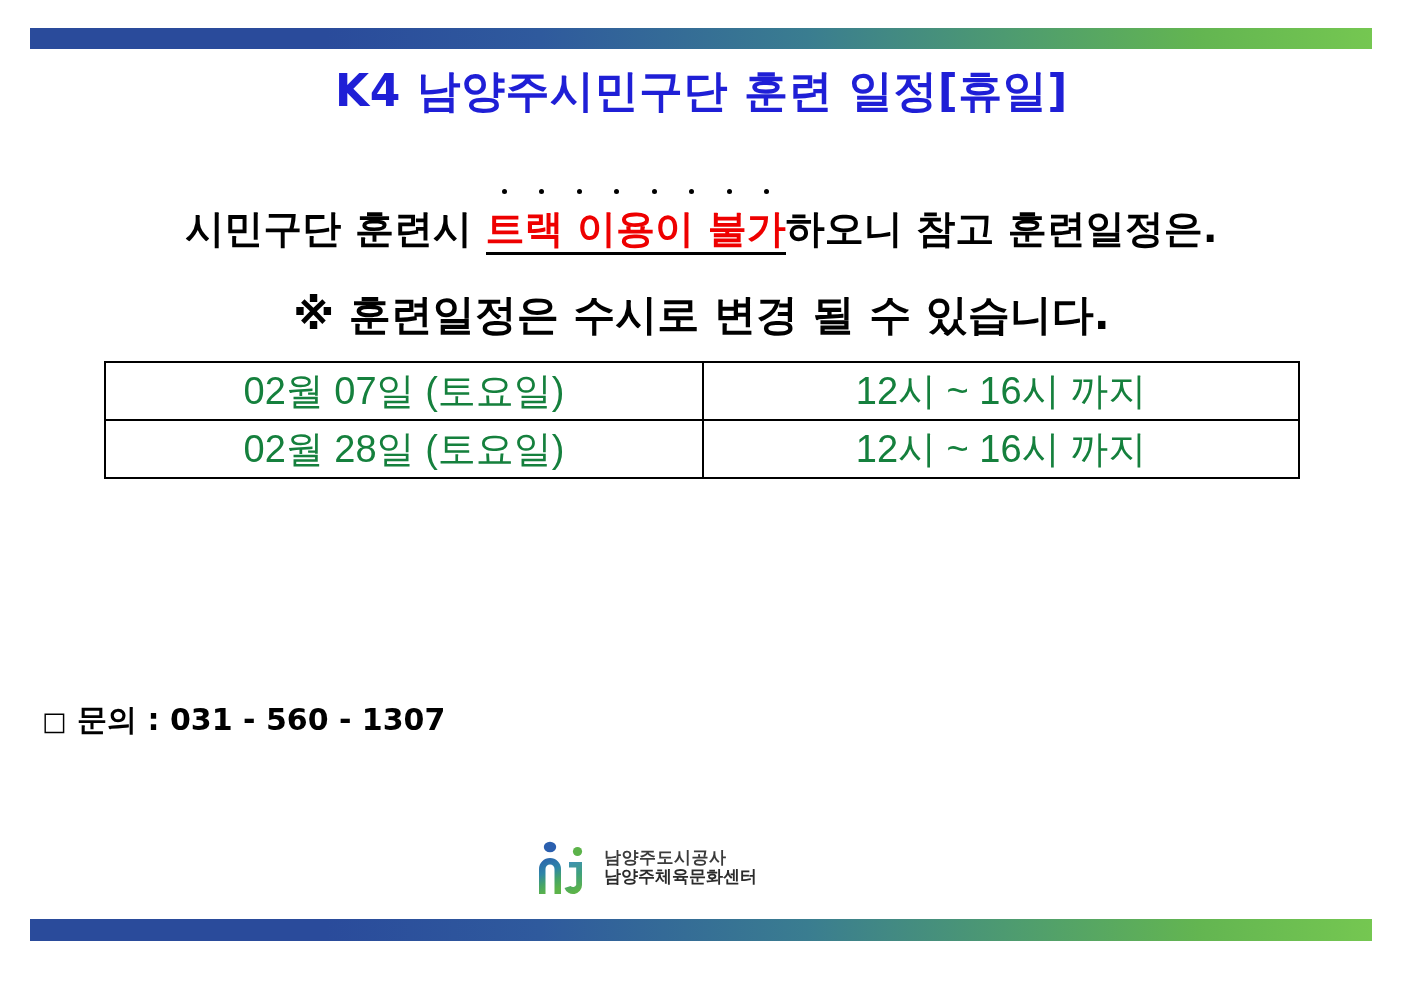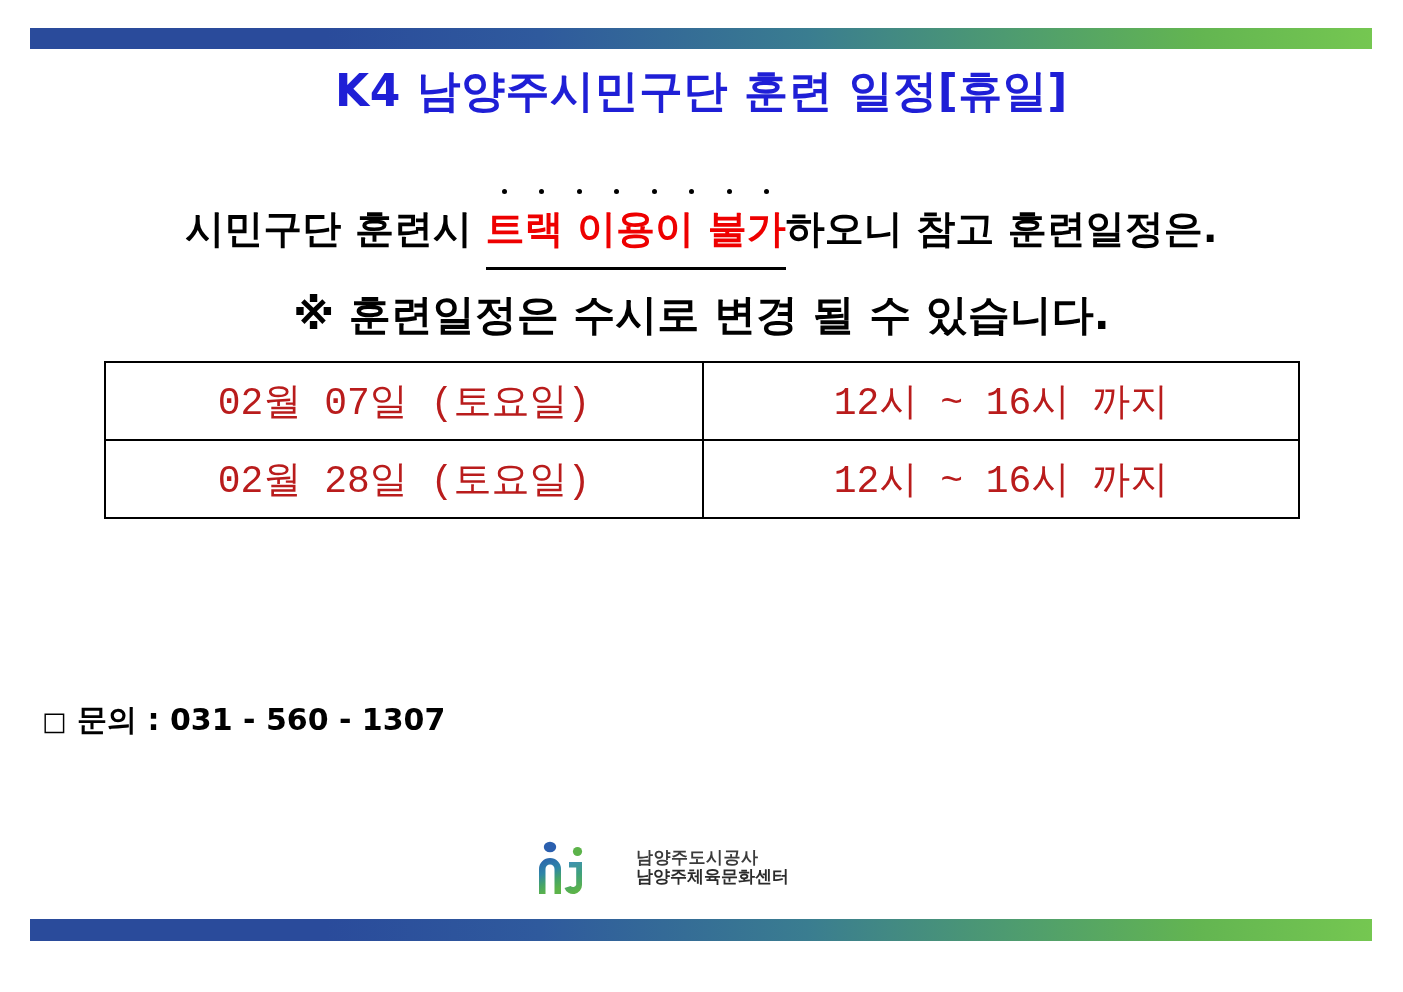--- a/index.html
+++ b/index.html
@@ -62,21 +62,21 @@
     font-size: 39px;
     font-weight: bold;
     color: #000000;
     white-space: nowrap;
     font-family: "DejaVu Sans", "Liberation Sans", sans-serif;
   }
   .emph {
     color: #ee0000;
     position: relative;
     border-bottom: 3px solid #000000;
-    padding-bottom: 16px;
+    padding-bottom: 1px;
   }
   .emph .dots {
     position: absolute;
     left: 0;
     top: -17px;
     width: 100%;
     display: flex;
     justify-content: space-around;
     pointer-events: none;
   }
@@ -106,26 +106,26 @@
   #schedule {
     position: absolute;
     left: 104px;
     top: 361px;
     width: 1194px;
     border-collapse: collapse;
     table-layout: fixed;
   }
   #schedule td {
     border: 2px solid #000000;
-    height: 78px;
+    height: 58px;
     text-align: center;
     vertical-align: middle;
-    font-family: Liberation Mono, monospace;
+    font-family: Liberation Sans, sans-serif;
     font-size: 38px;
-    color: #b91c1c;
+    color: #15803d;
     white-space: nowrap;
     padding: 0 4px;
   }
   #schedule td.col-date { width: 598px; }
   #schedule td.col-time { width: 596px; }
 
   
   #contact {
     position: absolute;
     left: 42px;
@@ -141,21 +141,21 @@
   
   #logo {
     position: absolute;
     left: 536px;
     top: 838px;
     display: flex;
     align-items: center;
     gap: 12px;
   }
   #logo-mark { width: 56px; height: 58px; display: block; }
-  #logo-text { display: flex; flex-direction: column; justify-content: flex-end; margin-left: 32px; }
+  #logo-text { display: flex; flex-direction: column; justify-content: flex-end; }
   #logo-line1 {
     font-size: 17px;
     font-weight: bold;
     color: #3b3b3b;
     letter-spacing: 0.5px;
     line-height: 1.15;
     font-family: "DejaVu Sans", "Liberation Sans", sans-serif;
   }
   #logo-line2 {
     font-size: 17px;

